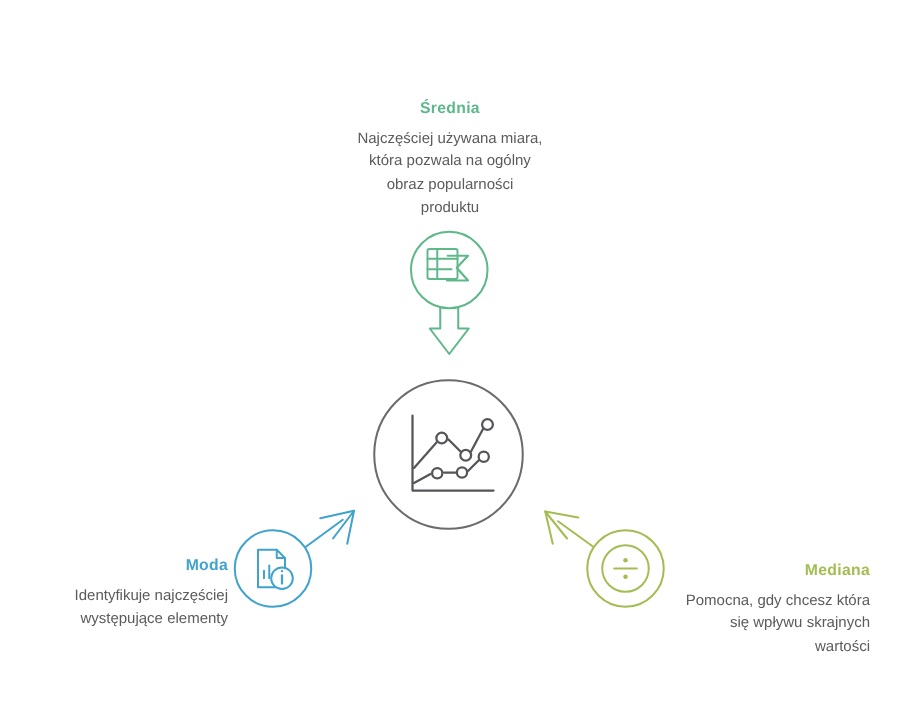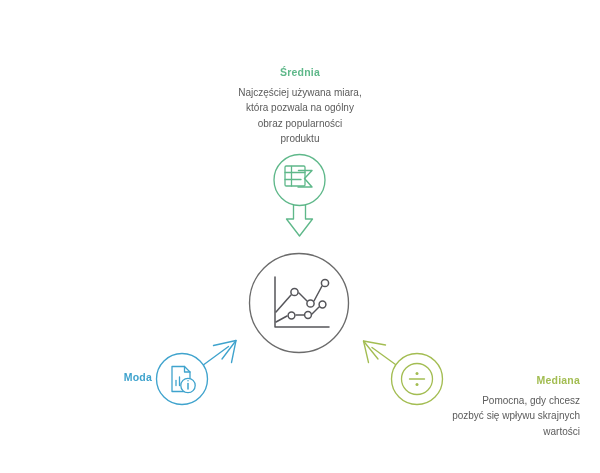--- a/index.html
+++ b/index.html
@@ -155,20 +155,21 @@
 
   </svg>
 
   <div class="txtblock" id="blk-mean">
     <p class="node-title">Średnia</p>
     <p class="node-desc">Najczęściej używana miara, która pozwala na ogólny obraz popularności produktu</p>
   </div>
 
   <div class="txtblock" id="blk-mode">
     <p class="node-title">Moda</p>
+    <p class="node-desc">Identyfikuje najczęściej występujące elementy</p>
   </div>
 
   <div class="txtblock" id="blk-median">
     <p class="node-title">Mediana</p>
-    <p class="node-desc">Pomocna, gdy chcesz pozbyć się wpływu skrajnych wartości</p>
+    <p class="node-desc">Pomocna, gdy chcesz która się wpływu skrajnych wartości</p>
   </div>
 
 </div>
 
 </body></html>

